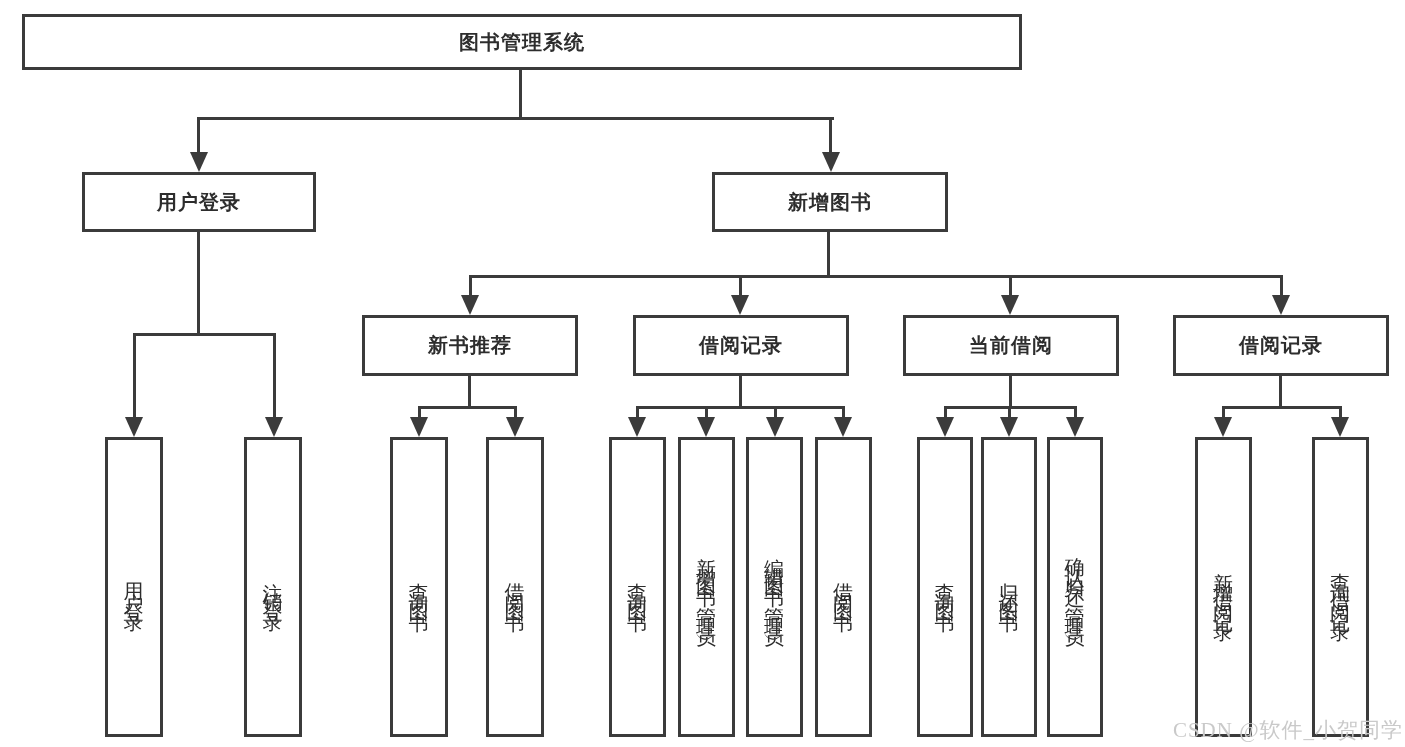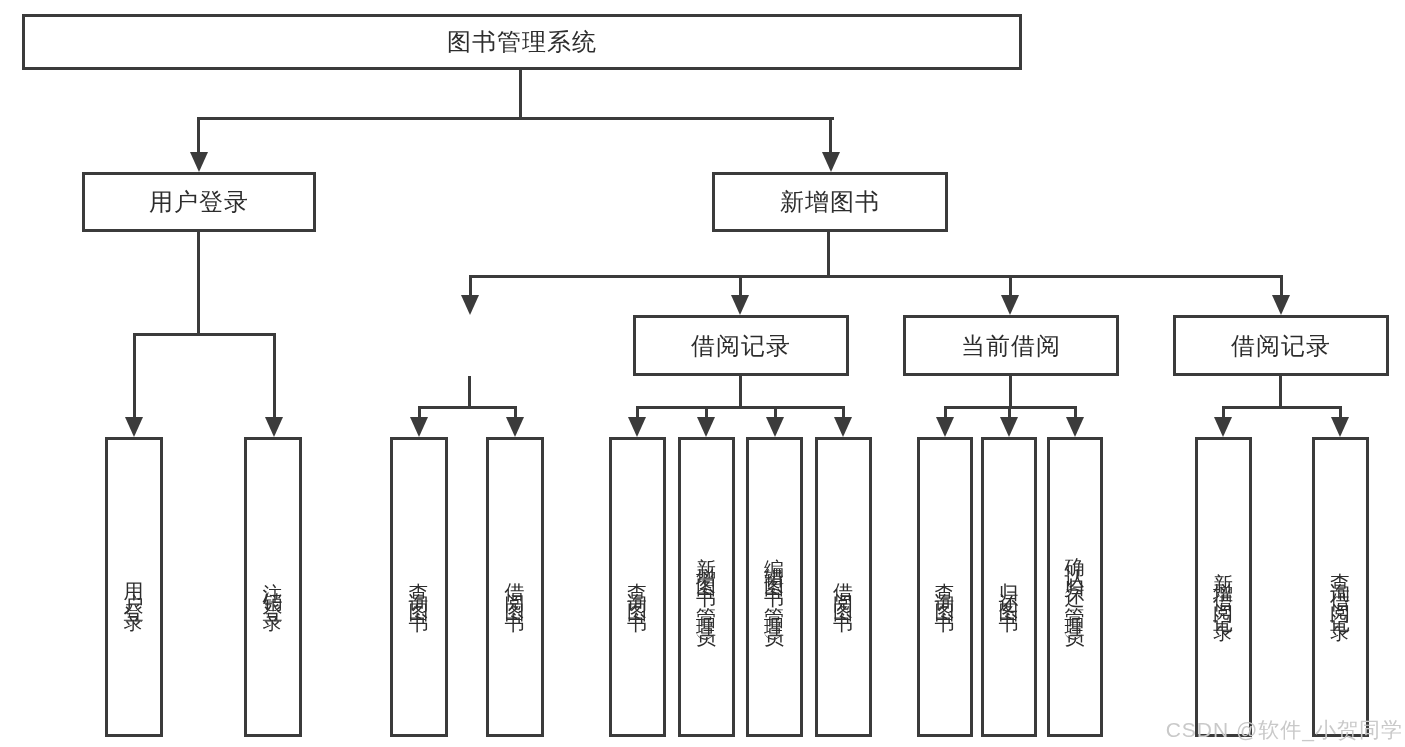--- a/index.html
+++ b/index.html
@@ -19,23 +19,24 @@
     position: absolute;
     box-sizing: border-box;
     border: 3px solid #3b3b3b;
     background: #ffffff;
     display: flex;
     align-items: center;
     justify-content: center;
     color: #2d2d2d;
   }
   .box.h span {
-    font-size: 24px;
+    font-size: 20px;
     letter-spacing: 1px;
     white-space: nowrap;
+    font-weight: bold;
   }
   .box.v span {
     writing-mode: vertical-rl;
     text-orientation: mixed;
     font-size: 20px;
     letter-spacing: 10px;
     line-height: 1;
   }
   .line {
     position: absolute;
@@ -50,20 +51,21 @@
     border-top: 20px solid #3b3b3b;
   }
   .watermark {
     position: absolute;
     top: 716px;
     right: 2px;
     font-size: 21px;
     color: #c9c9c9;
     letter-spacing: 1px;
     white-space: nowrap;
+    font-family: Liberation Serif, serif;
   }
 </style>
 </head>
 <body>
 
 <div class="canvas">
 
   <div class="box h" style="left:22px;top:14px;width:1000px;height:56px">
     <span>图书管理系统</span>
   </div>
@@ -93,20 +95,23 @@
   <div class="line" style="left:469px;top:275px;width:814px;height:3px"></div>
   <div class="line" style="left:469px;top:275px;width:3px;height:22px"></div>
   <div class="arrow" style="left:461px;top:295px"></div>
   <div class="line" style="left:739px;top:275px;width:3px;height:22px"></div>
   <div class="arrow" style="left:731px;top:295px"></div>
   <div class="line" style="left:1009px;top:275px;width:3px;height:22px"></div>
   <div class="arrow" style="left:1001px;top:295px"></div>
   <div class="line" style="left:1280px;top:275px;width:3px;height:22px"></div>
   <div class="arrow" style="left:1272px;top:295px"></div>
 
+  <div class="box h" style="left:362px;top:315px;width:216px;height:61px">
+    <span>新书推荐</span>
+  </div>
   <div class="box h" style="left:633px;top:315px;width:216px;height:61px">
     <span>借阅记录</span>
   </div>
   <div class="box h" style="left:903px;top:315px;width:216px;height:61px">
     <span>当前借阅</span>
   </div>
   <div class="box h" style="left:1173px;top:315px;width:216px;height:61px">
     <span>借阅记录</span>
   </div>
 

